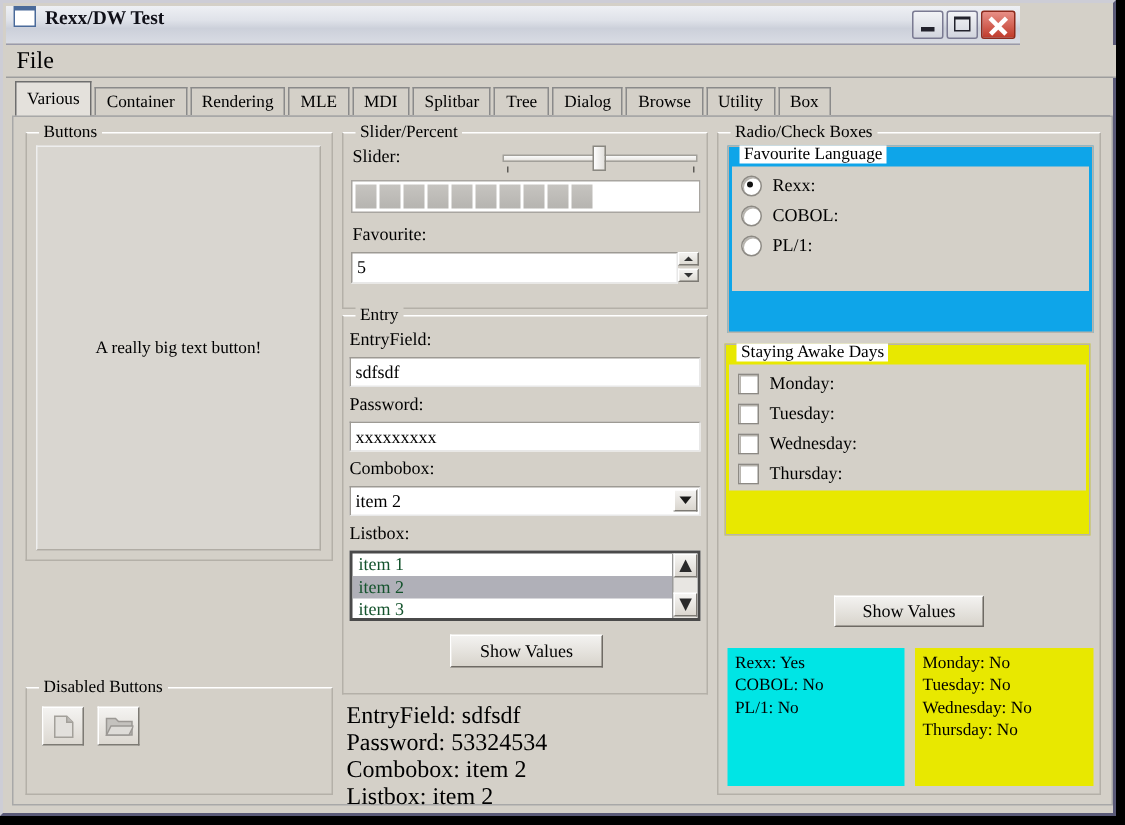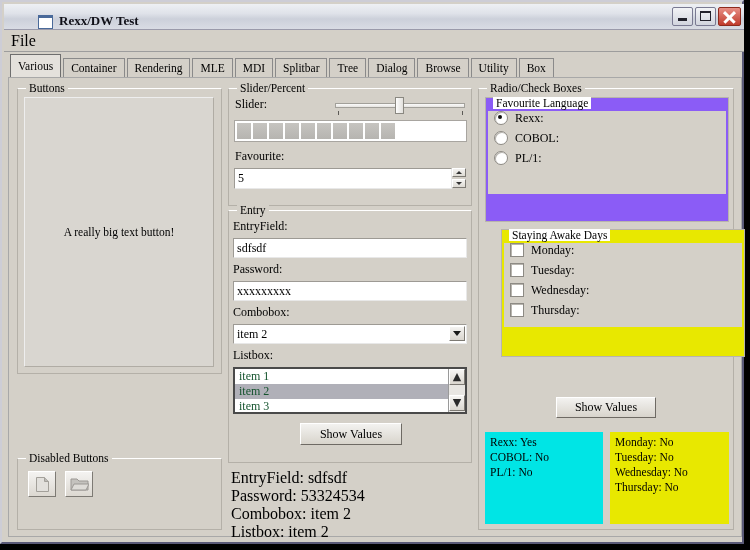--- a/index.html
+++ b/index.html
@@ -19,27 +19,26 @@
     border-top: 2px solid #cdcdd6;
     border-right: 2px solid #5a5a78;
     border-bottom: 2px solid #5a5a78;
     box-sizing: border-box;
   }
 
   
   .titlebar {
     position: absolute;
     left: 2px; top: 2px;
-    width: 740px; height: 26px;
+    width: 676px; height: 26px;
     background: linear-gradient(to bottom, #eef0f4 0%, #dfe2e9 38%, #ccd0da 60%, #d9dce4 100%);
     border-bottom: 1px solid #9a9aaa;
     box-sizing: border-box;
     display: flex;
-    align-items: flex-end;
-    padding-left: 29px;
+    align-items: flex-start;
   }
   .title-icon {
     width: 15px; height: 14px;
     margin-left: 5px; margin-right: 6px;
     background: #ffffff;
     border: 1px solid #4a6a9a;
     border-top: 3px solid #4a6a9a;
     box-sizing: border-box;
   }
   .title-text {
@@ -349,21 +348,21 @@
     white-space: nowrap;
   }
   .cg-inner {
     position: absolute;
     left: 2px; top: 13px; right: 2px;
     background: #d4d0c8;
     box-sizing: border-box;
   }
   .optrow {
     display: flex;
-    align-items: flex-start;
+    align-items: flex-end;
     height: 20px;
     padding-left: 6px;
   }
   .radio {
     width: 12px; height: 12px; border-radius: 50%;
     background: #ffffff;
     border: 1px solid #8d8a84;
     box-shadow: inset 1px 1px 0 #b8b5af;
     margin-right: 7px;
     position: relative;
@@ -536,39 +535,39 @@
     </div>
 
     <div class="statline" style="left:222px; top:391px;">EntryField: sdfsdf</div>
     <div class="statline" style="left:222px; top:409px;">Password: 53324534</div>
     <div class="statline" style="left:222px; top:427px;">Combobox: item 2</div>
     <div class="statline" style="left:222px; top:445px;">Listbox: item 2</div>
 
     <div class="gb" style="left:469px; top:10px; width:256px; height:442px;">
       <div class="gb-label">Radio/Check Boxes</div>
 
-      <div class="colorgroup" style="left:6px; top:8px; width:244px; height:125px; background:#8b5cf6;">
+      <div class="colorgroup" style="left:6px; top:8px; width:244px; height:125px; background:#0ea5e9;">
         <div class="cg-label">Favourite Language</div>
         <div class="cg-inner" style="height:83px;">
           <div class="optrow">
             <div class="radio on"></div>
             <span class="optlabel">Rexx:</span>
           </div>
           <div class="optrow">
             <div class="radio"></div>
             <span class="optlabel">COBOL:</span>
           </div>
           <div class="optrow">
             <div class="radio"></div>
             <span class="optlabel">PL/1:</span>
           </div>
         </div>
       </div>
 
-      <div class="colorgroup" style="left:22px; top:140px; width:244px; height:128px; background:#e8e800;">
+      <div class="colorgroup" style="left:4px; top:140px; width:244px; height:128px; background:#e8e800;">
         <div class="cg-label">Staying Awake Days</div>
         <div class="cg-inner" style="height:84px;">
           <div class="optrow">
             <div class="checkbox"></div>
             <span class="optlabel">Monday:</span>
           </div>
           <div class="optrow">
             <div class="checkbox"></div>
             <span class="optlabel">Tuesday:</span>
           </div>

